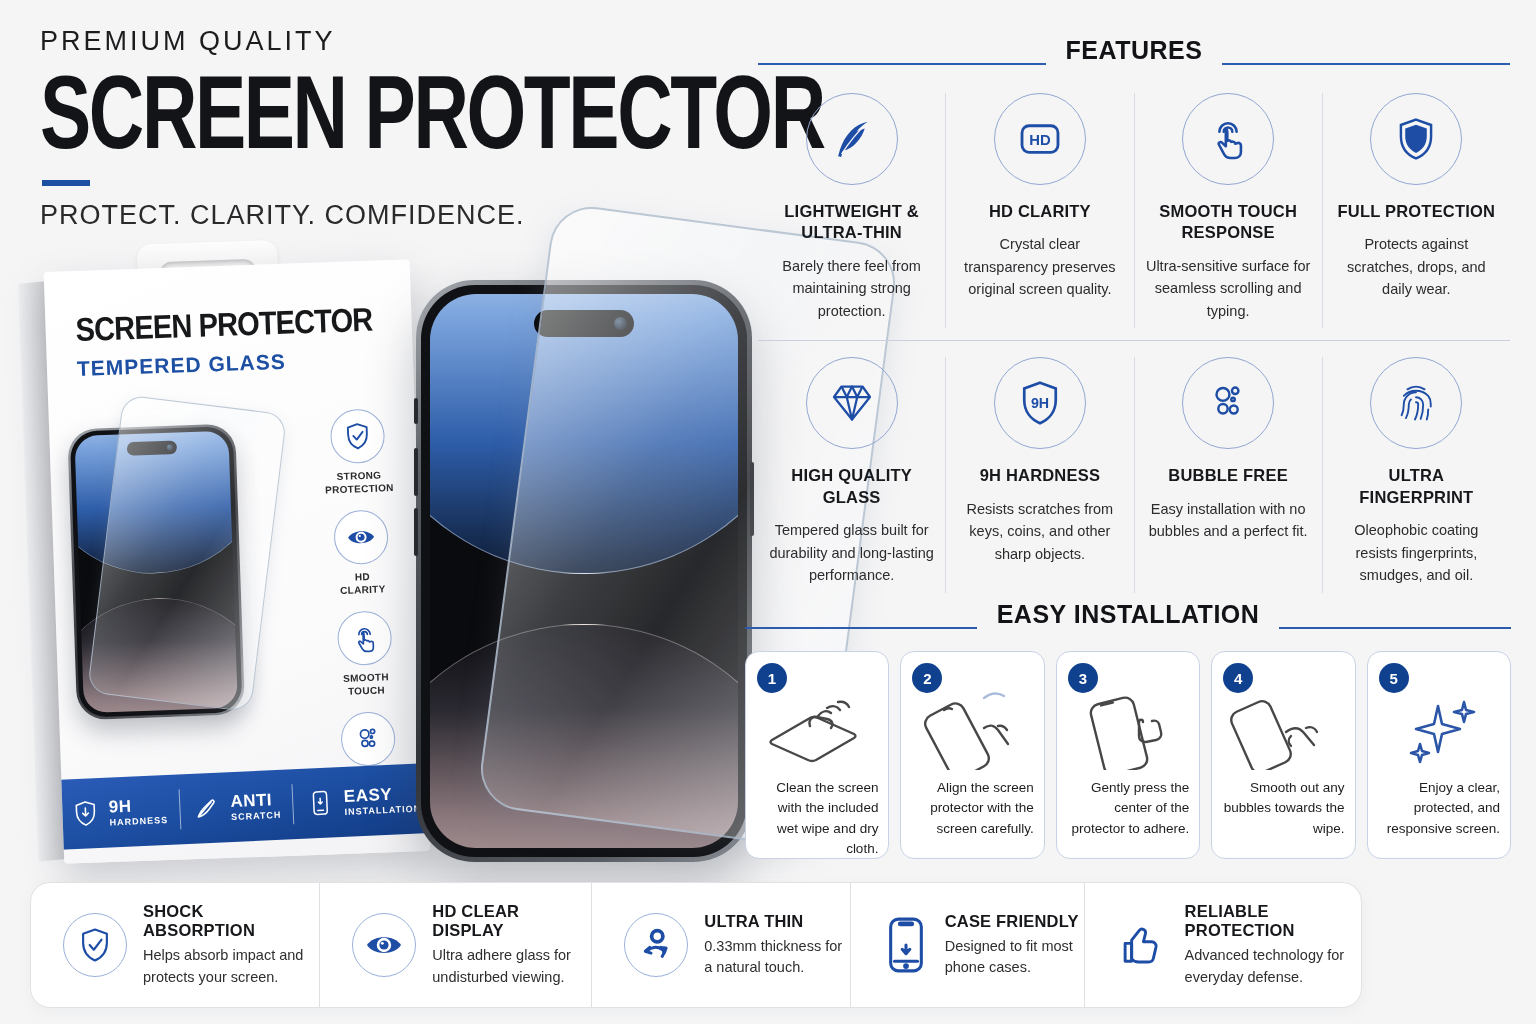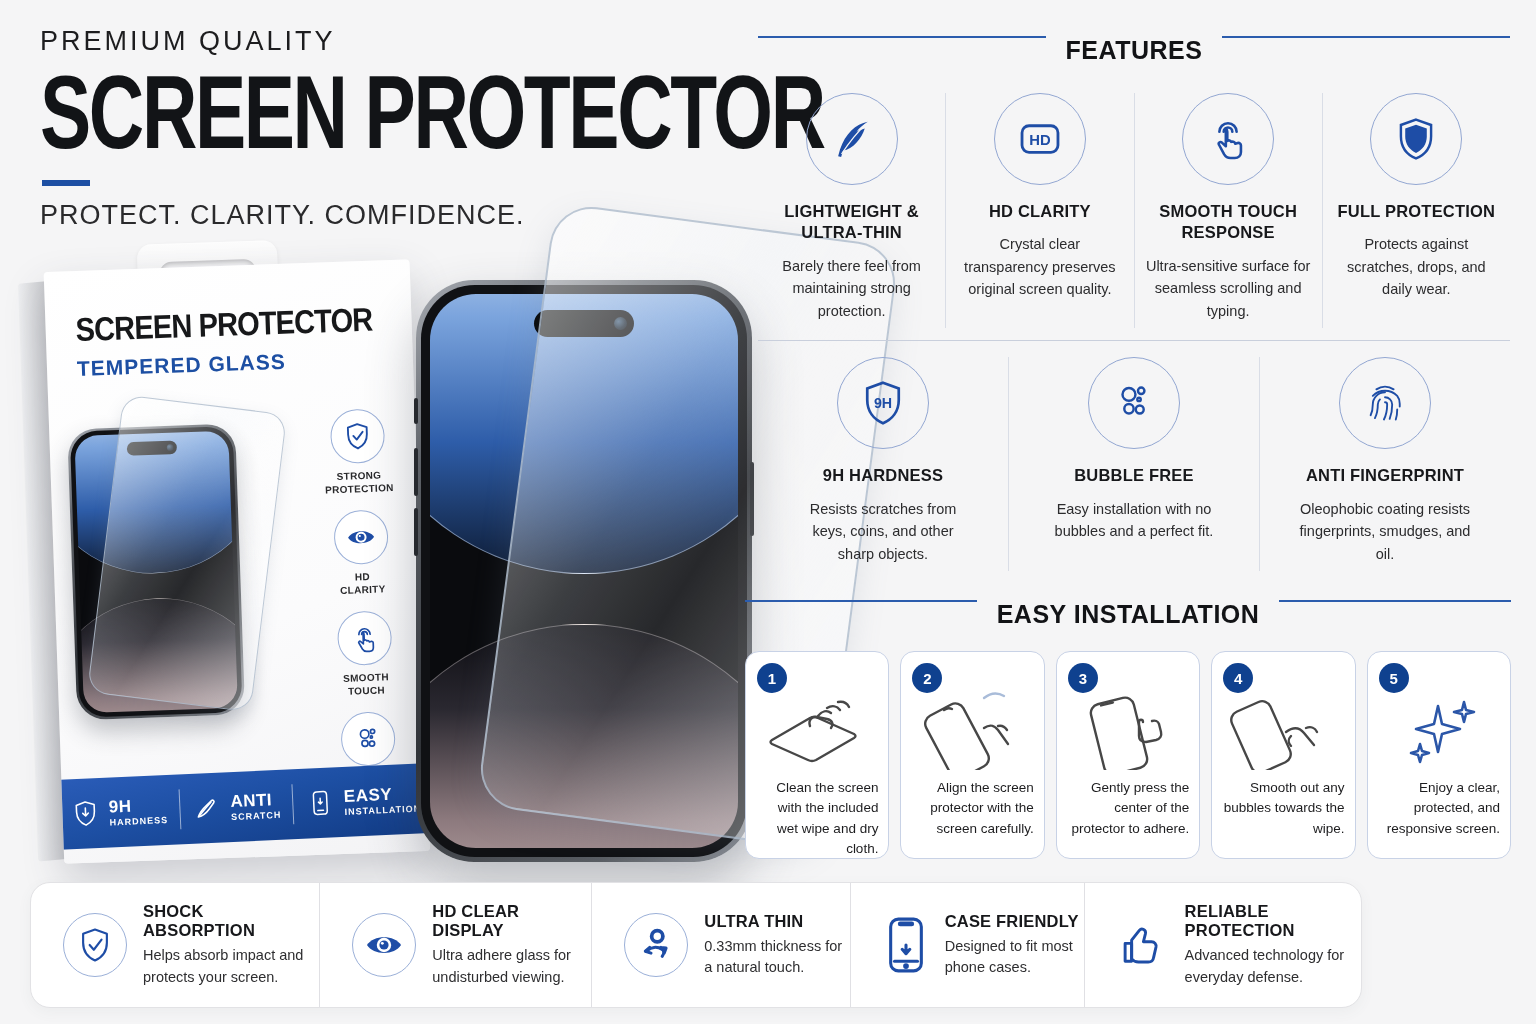--- a/index.html
+++ b/index.html
@@ -103,21 +103,21 @@
   .btn.power { left:auto; right:-2px; top:182px; height:74px; }
   .glass {
     position:absolute; left:104px; top:-22px; width:348px; height:608px;
     border-radius:42px; border:2px solid rgba(172,186,203,.8);
     background:linear-gradient(115deg,rgba(255,255,255,.55) 0%,rgba(242,247,252,.22) 38%,rgba(255,255,255,.12) 55%,rgba(250,252,255,.45) 100%);
     transform:rotate(7.5deg); box-shadow:0 12px 32px rgba(120,130,150,.16);
   }
   .glass.mini { left:66px; top:-44px; width:330px; height:600px; transform:rotate(9deg); }
 
   
-  .section-header { display:flex; align-items:flex-start; }
+  .section-header { display:flex; align-items:flex-end; }
   .h-line { flex:1; height:2px; background:#2b5cad; }
   .h-text { margin:0 20px; font-size:25px; font-weight:800; letter-spacing:.5px; color:#121316; white-space:nowrap; }
 
   
   .features { position:absolute; left:758px; top:36px; width:752px; }
   .feature-row { display:flex; }
   .feature-row.first { margin-top:28px; }
   .row-sep { height:1px; background:#c9cfdc; margin:12px 0 16px; }
   .feature-cell {
     flex:1; display:flex; flex-direction:column; align-items:center; text-align:center;
@@ -369,20 +369,32 @@
         <div class="f-title">FULL PROTECTION</div>
         <div class="f-desc">Protects against scratches, drops, and daily wear.</div>
       </div>
     </div>
 
     <div class="row-sep"></div>
 
     <div class="feature-row">
       <div class="feature-cell">
         <div class="ring">
+          <svg width="48" height="48" viewBox="0 0 64 64" fill="none" stroke="currentColor" stroke-width="3" stroke-linejoin="round">
+              <path d="M18 10 H46 L56 24 L32 54 L8 24 Z"></path>
+              <path d="M18 10 L25 24 L32 10 L39 24 L46 10"></path>
+              <path d="M8 24 H56"></path>
+              <path d="M25 24 L32 54 L39 24"></path>
+            </svg>
+        </div>
+        <div class="f-title">HIGH QUALITY GLASS</div>
+        <div class="f-desc">Tempered glass built for durability and long-lasting performance.</div>
+      </div>
+      <div class="feature-cell">
+        <div class="ring">
           <svg width="48" height="48" viewBox="0 0 64 64" fill="none">
               <path d="M32 5 L53 12.5 V28 C53 43.5 44 54 32 59 C20 54 11 43.5 11 28 V12.5 Z" stroke="currentColor" stroke-width="3.6"></path>
               <text class="svgt" x="32" y="39" font-size="19" font-weight="800" text-anchor="middle" fill="currentColor">9H</text>
             </svg>
         </div>
         <div class="f-title">9H HARDNESS</div>
         <div class="f-desc">Resists scratches from keys, coins, and other sharp objects.</div>
       </div>
       <div class="feature-cell">
         <div class="ring">
@@ -402,21 +414,21 @@
           <svg width="46" height="46" viewBox="0 0 64 64" fill="none" stroke="currentColor" stroke-width="2.6" stroke-linecap="round">
               <path d="M20 13 a22 22 0 0 1 24 0"></path>
               <path d="M15 22 a24 24 0 0 1 34 0 c2.5 3 3.5 7 3.5 11 v4"></path>
               <path d="M32 17 a17 17 0 0 0 -17 17 c0 6 -1 11 -3 15"></path>
               <path d="M32 24 a10 10 0 0 1 10 10 c0 7 -1 14 -3.5 20"></path>
               <path d="M32 31 c1.7 0 3 1.3 3 3 0 8 -1.5 15 -4.5 21"></path>
               <path d="M25 27 a10 10 0 0 0 -3 7 c0 8 -1.5 14 -4 19"></path>
               <path d="M49 41 c0 5 -.7 10 -2 14"></path>
             </svg>
         </div>
-        <div class="f-title">ANTI FINGERPRINT</div>
+        <div class="f-title">ULTRA FINGERPRINT</div>
         <div class="f-desc">Oleophobic coating resists fingerprints, smudges, and oil.</div>
       </div>
     </div>
   </div>
 
   <div class="install">
     <div class="section-header">
       <div class="h-line"></div>
       <div class="h-text">EASY INSTALLATION</div>
       <div class="h-line"></div>

